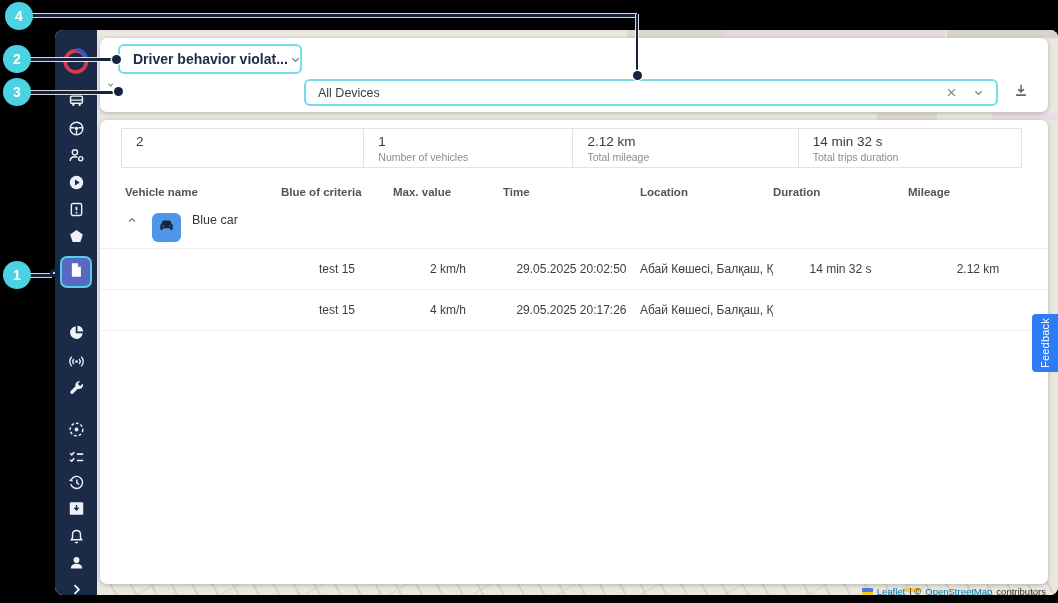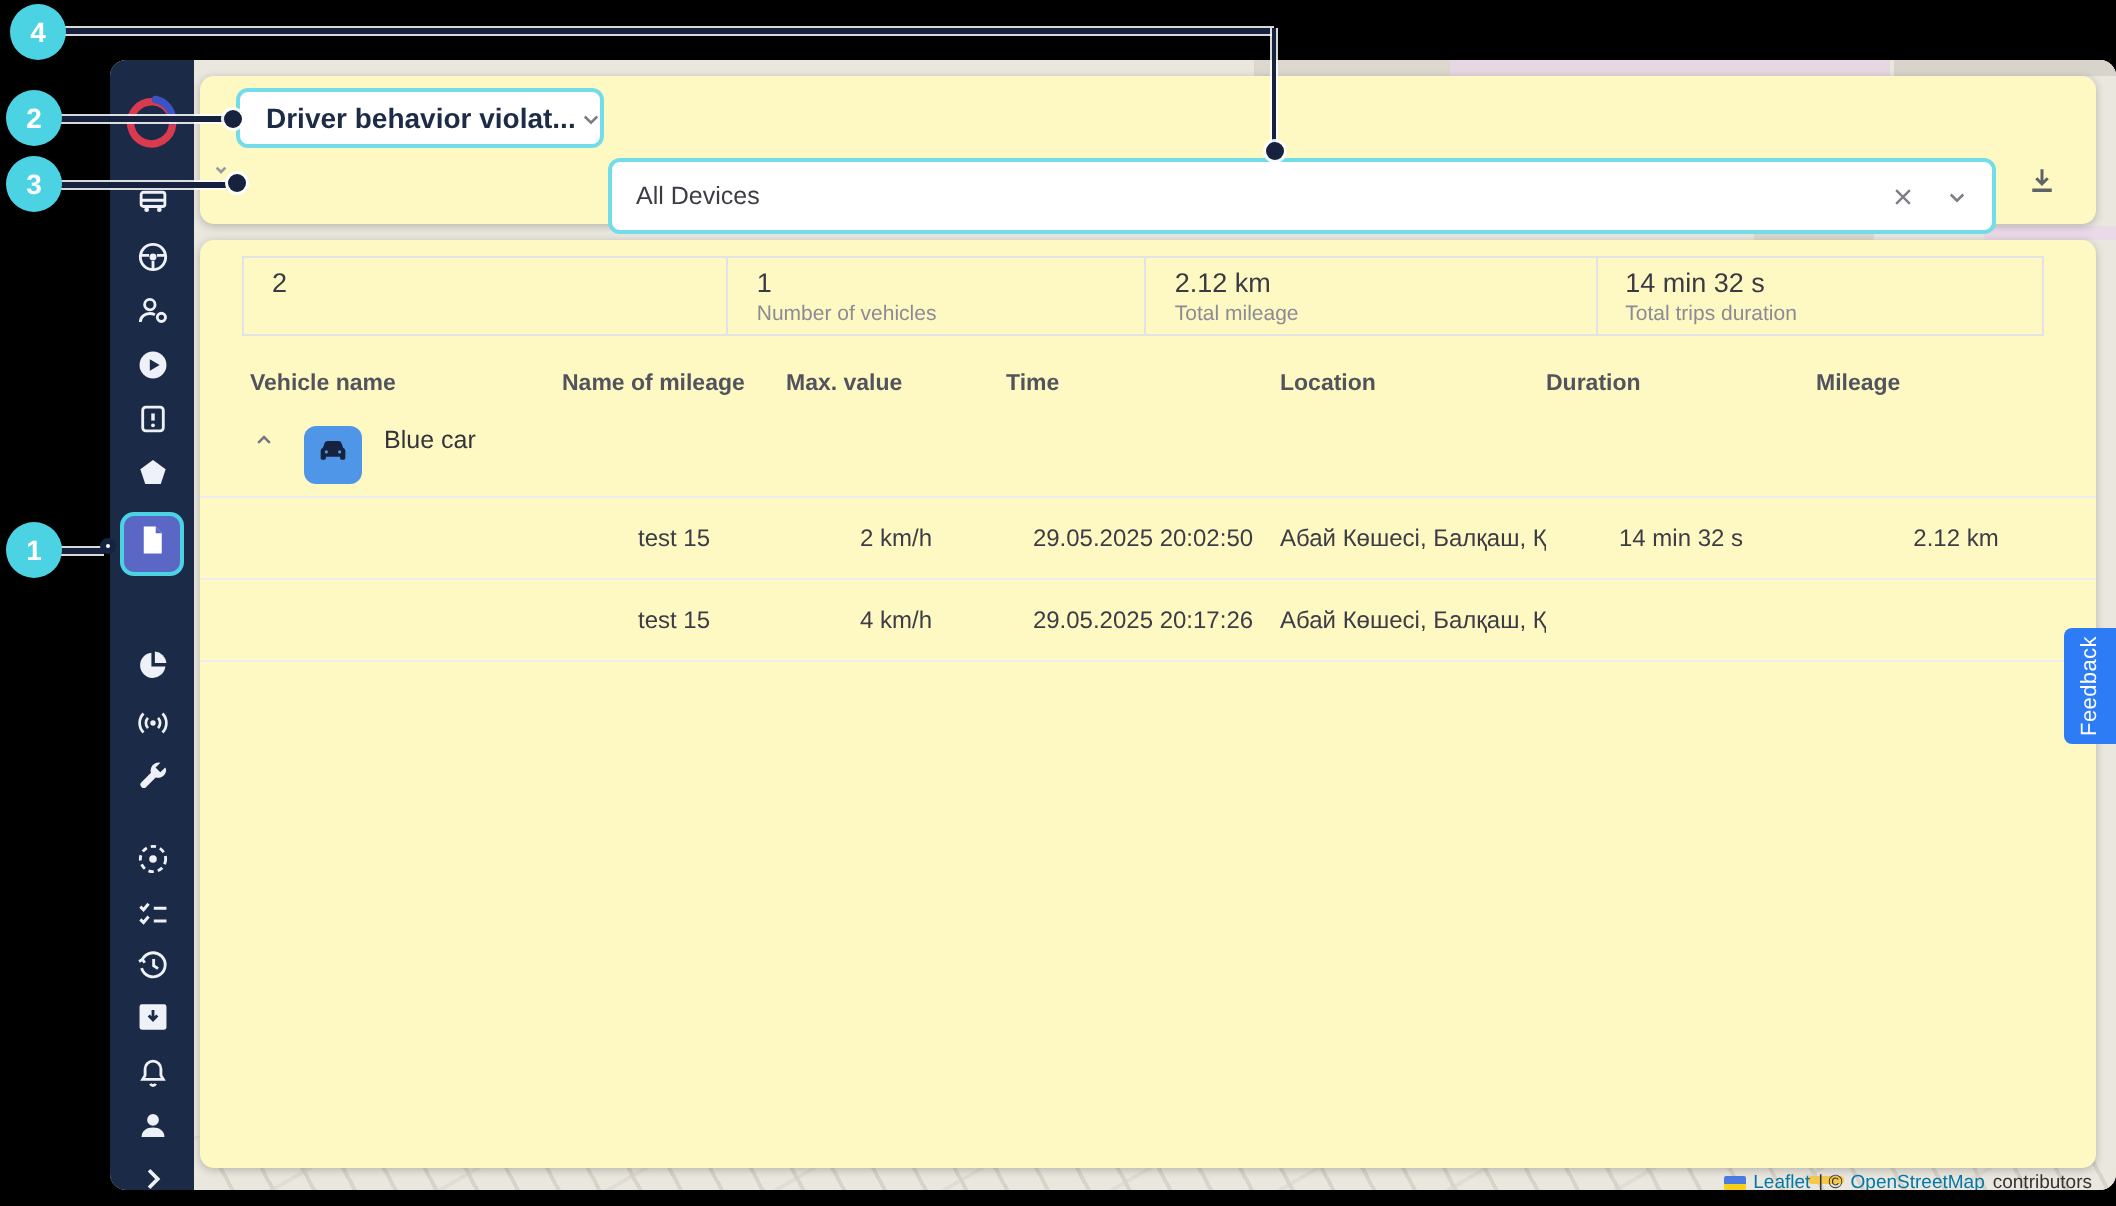--- a/index.html
+++ b/index.html
@@ -27,32 +27,32 @@
   .side-ic { position:absolute; left:8px; width:26px; height:26px; display:flex; align-items:center;
              justify-content:center; color:#eef1f7; cursor:pointer; }
   .side-ic svg { width:19px; height:19px; display:block; }
   .logo { position:absolute; left:7px; top:16px; width:28px; height:28px; }
   .active-ic { position:absolute; left:5px; top:226px; width:32px; height:32px; background:#5a67c4;
                border:2px solid #4cd3e3; border-radius:7px; display:flex; align-items:center;
                justify-content:center; }
   .active-ic svg { width:18px; height:18px; }
 
   
-  .panel { position:absolute; background:#fef9c3; border-radius:7px; box-shadow:0 1px 4px rgba(40,40,40,.28); z-index:3; }
+  .panel { position:absolute; background:#ffffff; border-radius:7px; box-shadow:0 1px 4px rgba(40,40,40,.28); z-index:3; }
   .filter-panel { left:45px; top:8px; width:948px; height:74px; }
   .content-panel { left:45px; top:90px; width:948px; height:464px; }
 
   
   .cy-field { position:absolute; border:2px solid #72dcea; border-radius:6px; background:#fff;
               display:flex; align-items:center; cursor:pointer; }
   .report-select { left:18px; top:6px; width:184px; height:30px; padding:0 10px 0 13px; }
   .report-select .lbl { font-size:14px; font-weight:bold; color:#1d2b47; white-space:nowrap; flex:1; }
   .date-field { left:18px; top:41px; width:180px; height:27px; padding:0 9px 0 12px; }
   .date-field .lbl { font-size:12px; color:#4a4a52; flex:1; white-space:nowrap; }
-  .devices-field { left:204px; top:41px; width:694px; height:38px; padding:0 10px 0 12px; }
+  .devices-field { left:204px; top:41px; width:694px; height:27px; padding:0 10px 0 12px; }
   .devices-field .lbl { font-size:12.5px; color:#3c3c44; flex:1; }
   .gray-ic { color:#7d7d85; display:flex; align-items:center; }
   .gray-ic svg { width:15px; height:15px; display:block; }
   .collapse-btn { position:absolute; left:3px; top:43px; width:15px; height:15px; color:#9a9aa2; cursor:pointer; }
   .collapse-btn svg { width:15px; height:15px; }
   .dl-btn { position:absolute; left:909px; top:44px; width:24px; height:22px; color:#5f6368;
             display:flex; align-items:center; justify-content:center; cursor:pointer; }
   .dl-btn svg { width:18px; height:18px; }
 
   
@@ -325,21 +325,21 @@
         </div>
         <div class="stat">
           <div class="v">14 min 32 s</div>
           <div class="l">Total trips duration</div>
         </div>
       </div>
 
       <div class="thead tgrid">
         <span></span>
         <span class="th">Vehicle name</span>
-        <span class="th">Name of mileage</span>
+        <span class="th">Blue of criteria</span>
         <span class="th">Max. value</span>
         <span class="th">Time</span>
         <span class="th">Location</span>
         <span class="th">Duration</span>
         <span class="th">Mileage</span>
       </div>
 
       <div class="group-row tgrid">
         <div class="veh-cell">
           <span class="chev-up">

